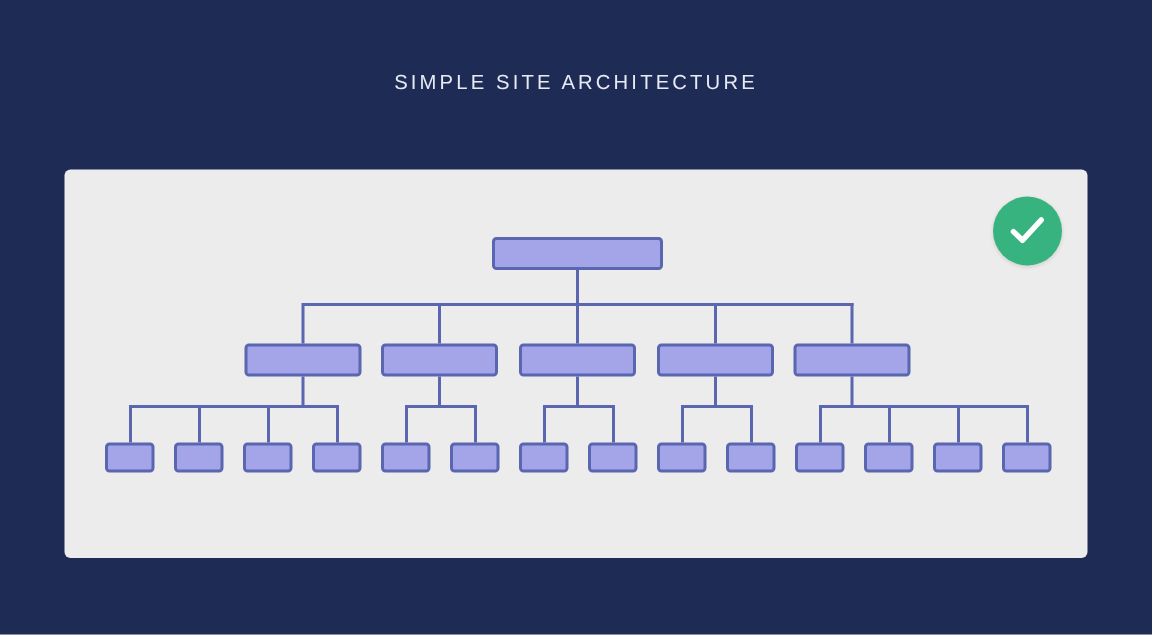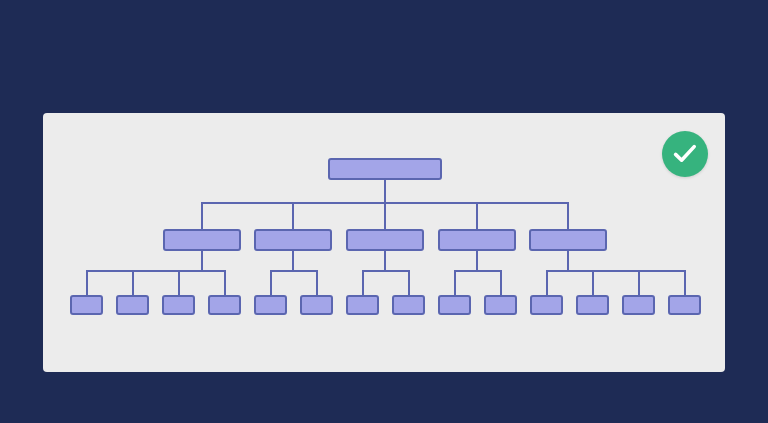--- a/index.html
+++ b/index.html
@@ -74,20 +74,21 @@
     background: #5b66b0;
   }
   .edge-v { width: 2px; }
   .edge-h { height: 2px; }
 </style>
 </head>
 <body>
 
 <div id="stage">
 
+  <div id="title">SIMPLE SITE ARCHITECTURE</div>
 
   <div id="card">
 
     <div id="badge">
       <svg width="24" height="22" viewBox="0 0 24 22">
         <path d="M2.6 11.4 L8.6 17.2 L21.2 3.6" stroke="#ffffff" stroke-width="3.6" fill="none" stroke-linecap="round" stroke-linejoin="round"></path>
       </svg>
     </div>
 
     <div class="diagram">

